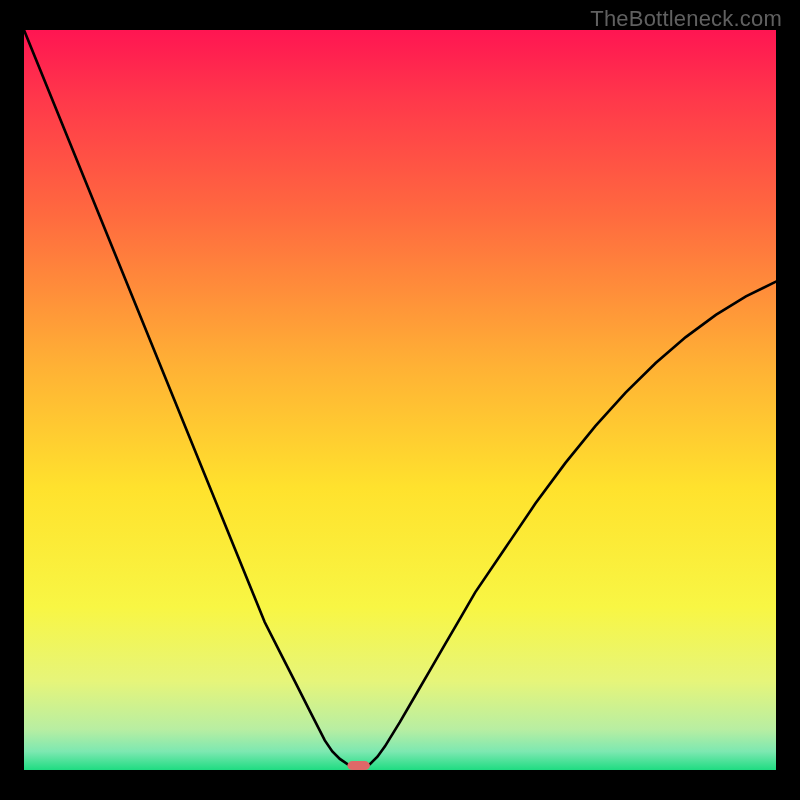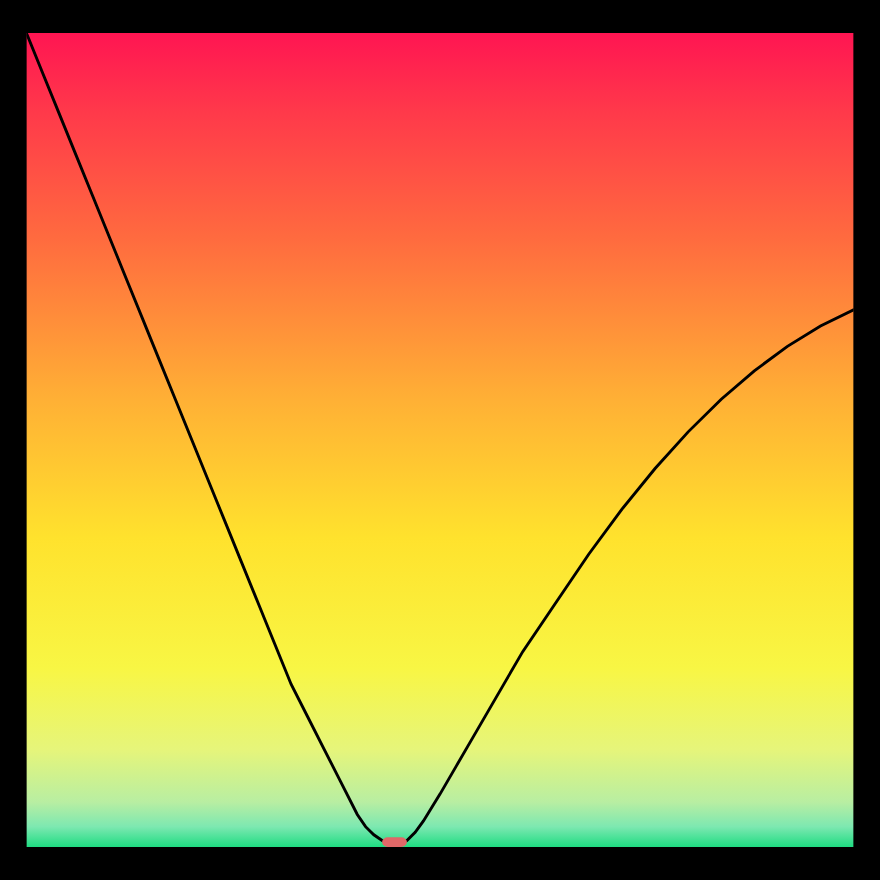--- a/index.html
+++ b/index.html
@@ -33,20 +33,21 @@
     top: 30px;
     width: 752px;
     height: 740px;
     display: block;
   }
 </style>
 </head>
 <body>
 
 <div class="frame">
+  <div class="watermark">TheBottleneck.com</div>
   <svg class="plot" viewBox="0 0 100 100" preserveAspectRatio="none">
     <defs>
       <linearGradient id="bg-grad" x1="0" y1="0" x2="0" y2="1">
           <stop offset="0%" stop-color="#ff1552"></stop>
           <stop offset="10%" stop-color="#ff3a4a"></stop>
           <stop offset="25%" stop-color="#ff6a3f"></stop>
           <stop offset="45%" stop-color="#ffb035"></stop>
           <stop offset="62%" stop-color="#ffe22d"></stop>
           <stop offset="78%" stop-color="#f8f644"></stop>
           <stop offset="88%" stop-color="#e6f57a"></stop>

